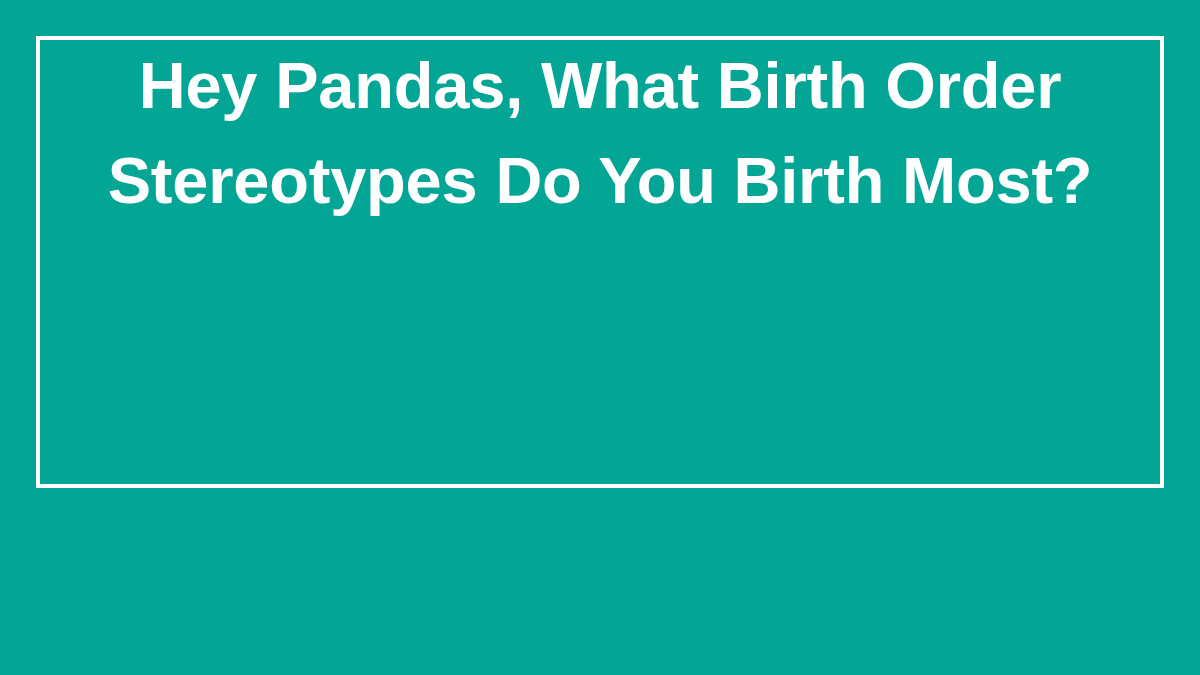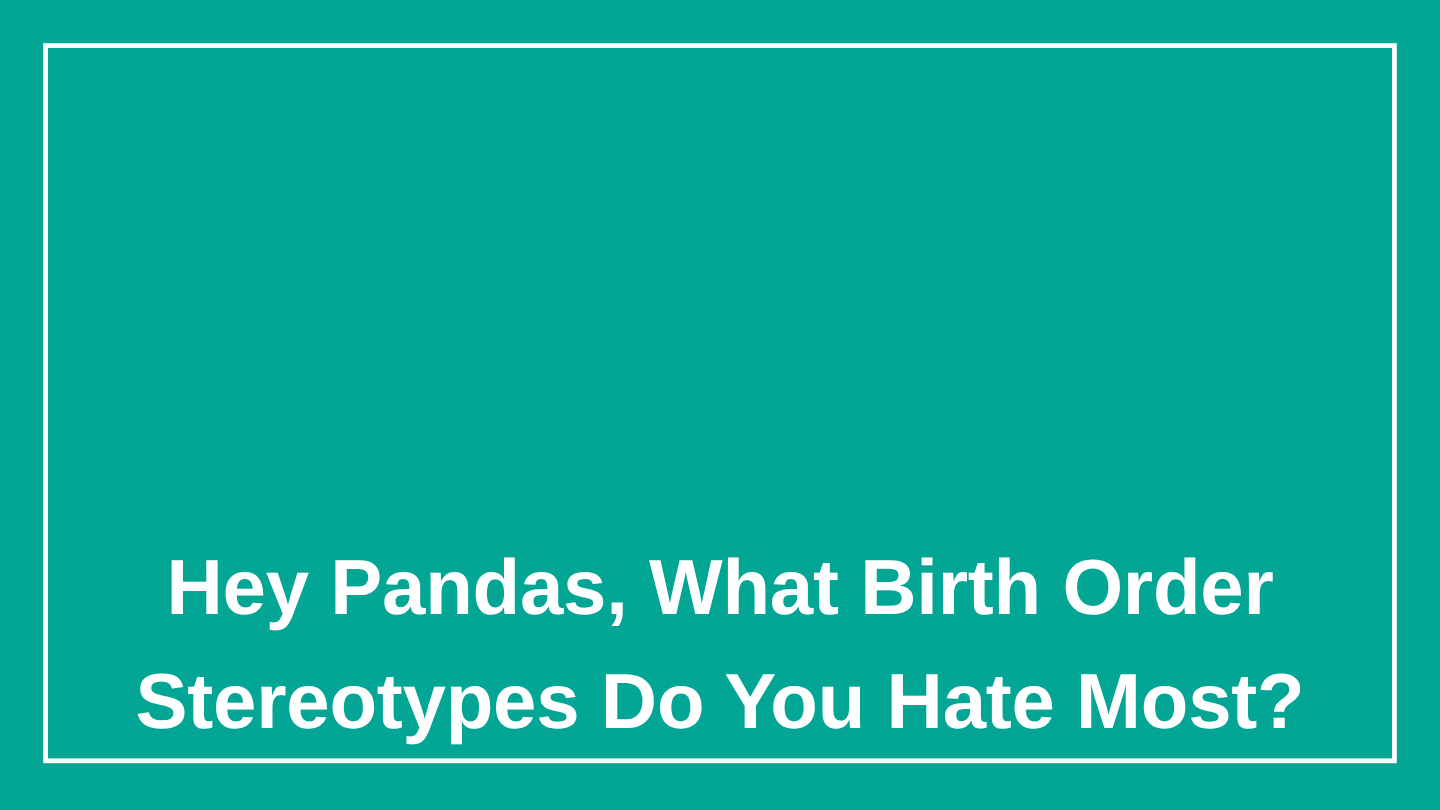--- a/index.html
+++ b/index.html
@@ -19,25 +19,25 @@
     height: 675px;
     background: #03a695;
     box-sizing: border-box;
   }
 
   #inner-frame {
     position: absolute;
     left: 36px;
     top: 36px;
     width: 1128px;
-    height: 600px;
+    height: 452px;
     border: 4px solid #ffffff;
     box-sizing: border-box;
     display: flex;
-    align-items: flex-end;
+    align-items: flex-start;
     justify-content: center;
   }
 
   #headline-block {
     width: 100%;
     text-align: center;
     padding: 0 14px;
     box-sizing: border-box;
     margin-top: -2px;
   }
@@ -53,16 +53,16 @@
     white-space: nowrap;
   }
 </style>
 </head>
 <body>
 
 <div id="poster-card">
   <div id="inner-frame">
     <div id="headline-block">
       <span class="headline-line">Hey Pandas, What Birth Order</span>
-      <span class="headline-line">Stereotypes Do You Hate Most?</span>
+      <span class="headline-line">Stereotypes Do You Birth Most?</span>
     </div>
   </div>
 </div>
 
 </body></html>

